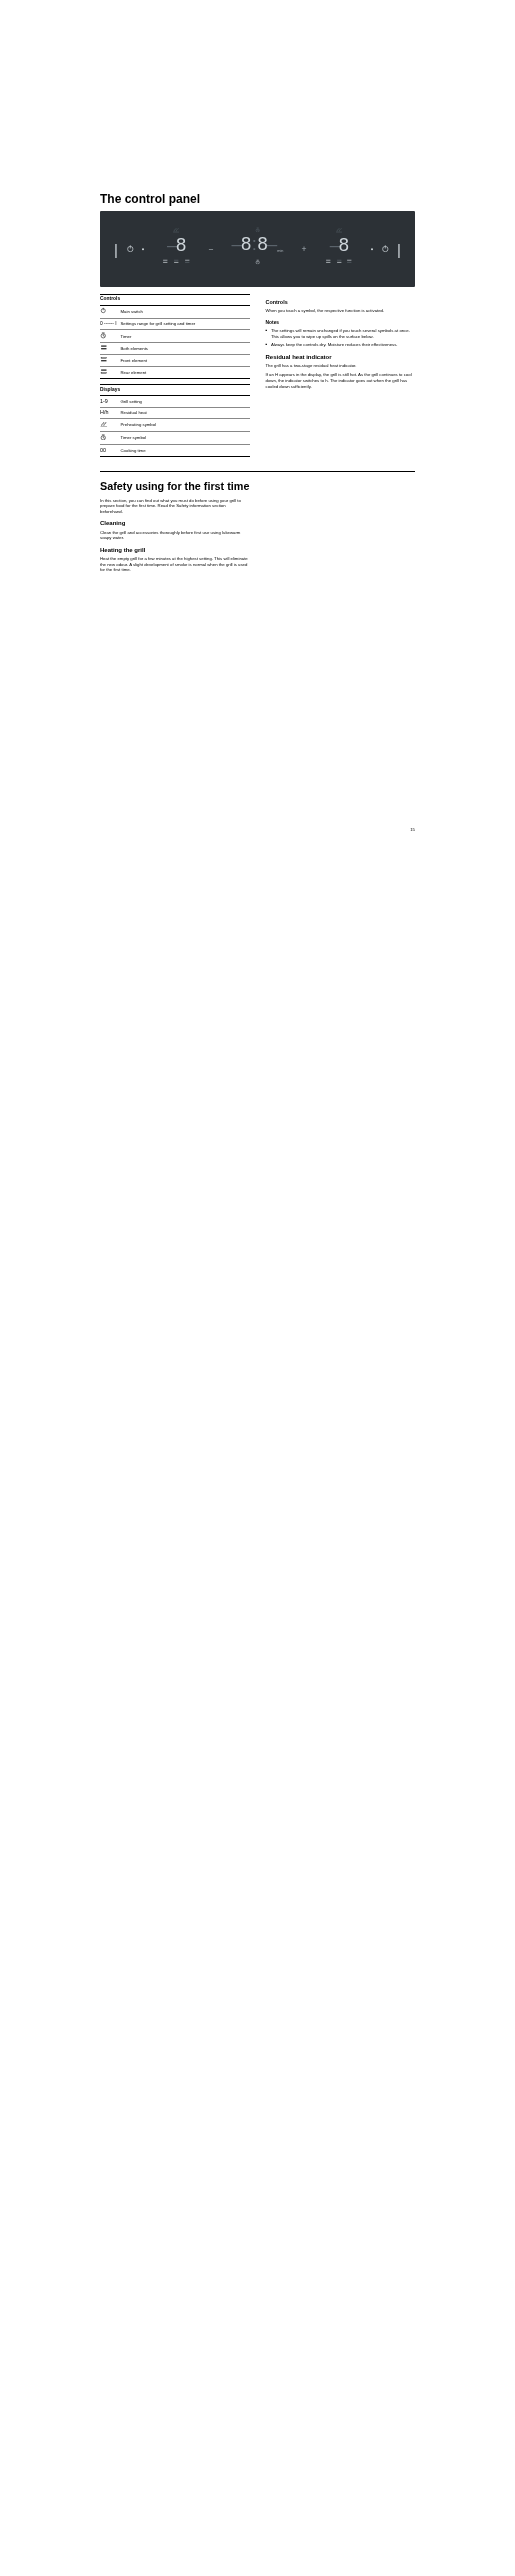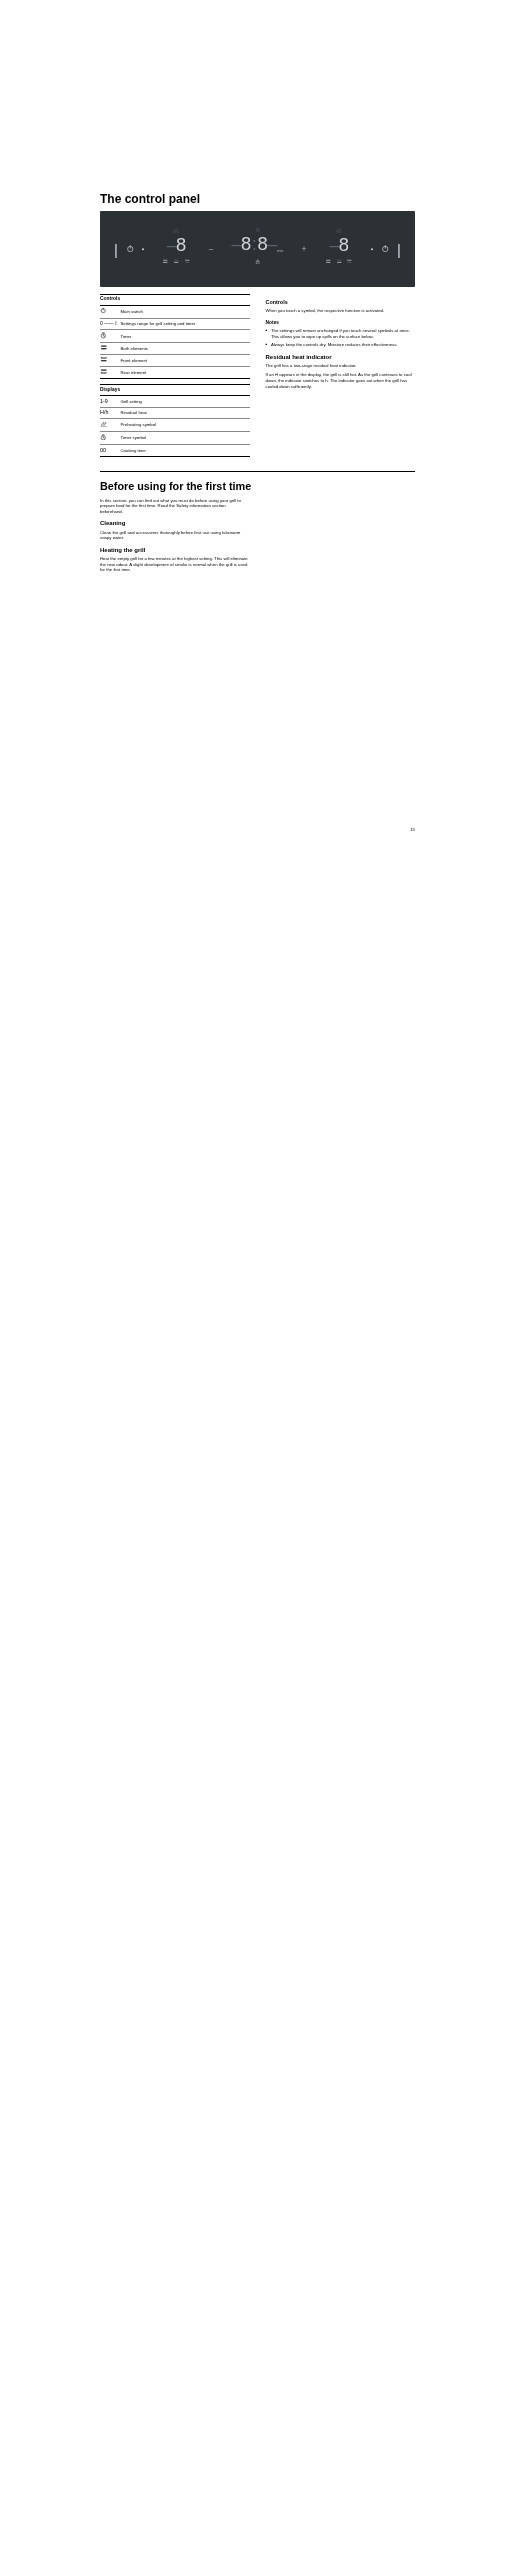--- a/index.html
+++ b/index.html
@@ -315,21 +315,21 @@
     </ul>
 
     <div class="h2" style="font-size:6px; margin-top:6.5px;">Residual heat indicator</div>
     <div class="body-text p">The grill has a two-stage residual heat indicator.</div>
     <div class="body-text p">If an H appears in the display, the grill is still hot. As the grill continues to cool down, the indicator switches to h. The indicator goes out when the grill has cooled down sufficiently.</div>
   </div>
 </div>
 
 <hr class="rule">
 
-<div class="h1-major">Before using for the first time</div>
+<div class="h1-major">Safety using for the first time</div>
 
 <div class="two-col">
   <div class="col">
     <div class="body-text p">In this section, you can find out what you must do before using your grill to prepare food for the first time. Read the Safety information section beforehand.</div>
 
     <div class="h2" style="font-size:6px;">Cleaning</div>
     <div class="body-text p">Clean the grill and accessories thoroughly before first use using lukewarm soapy water.</div>
 
     <div class="h2" style="font-size:6px;">Heating the grill</div>
     <div class="body-text p">Heat the empty grill for a few minutes at the highest setting. This will eliminate the new odour. A slight development of smoke is normal when the grill is used for the first time.</div>

